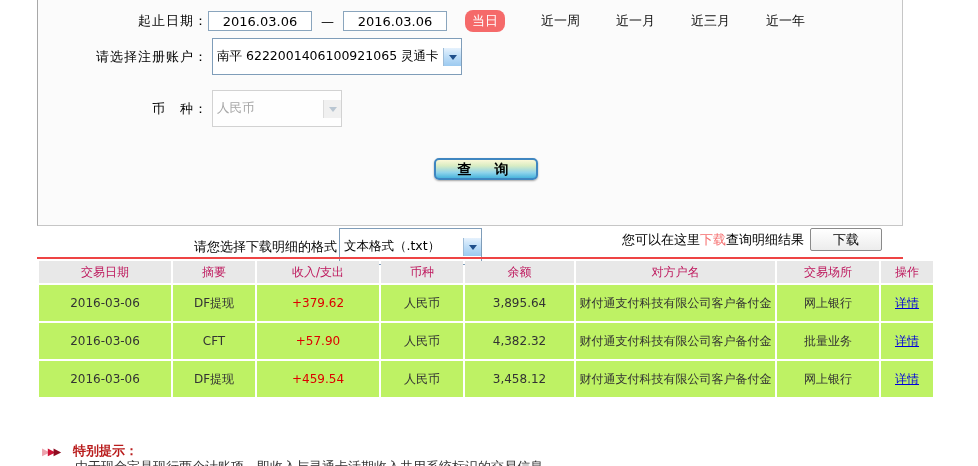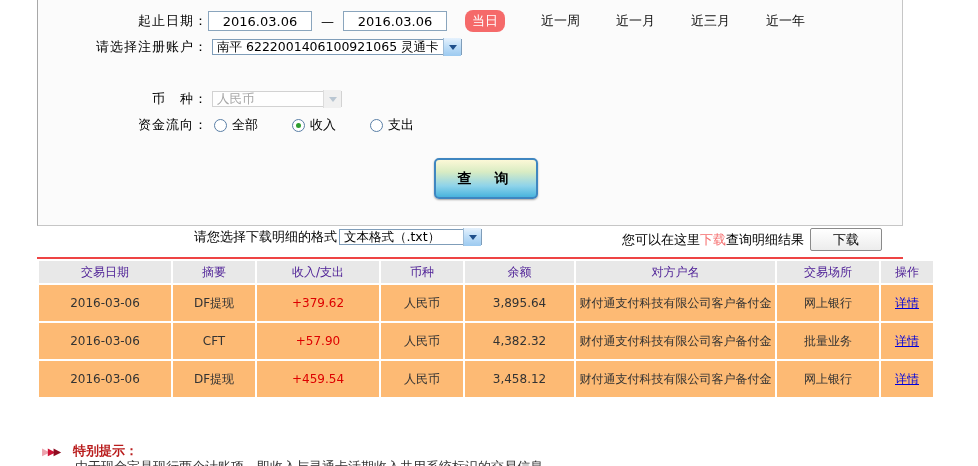--- a/index.html
+++ b/index.html
@@ -9,57 +9,57 @@
   
   .panel{position:absolute;left:37px;top:0;width:866px;height:226px;background:#fbfbfb;
     border-left:1px solid #a8a8a8;border-right:1px solid #c6c6c6;border-bottom:1px solid #c6c6c6;box-sizing:border-box;}
   .frow{position:absolute;left:0;width:860px;display:flex;align-items:center;font-size:13px;color:#000;}
   .flabel{display:inline-block;width:170px;text-align:right;flex:none;letter-spacing:1px;font-family:Liberation Serif, serif;}
   .date-input{width:104px;height:20px;border:1px solid #8aa5bd;background:#fff;text-align:center;
     font-size:13px;font-family:inherit;color:#000;padding:0;box-sizing:border-box;}
   .dash{margin:0 9px;color:#000;}
   .badge{display:inline-block;margin-left:18px;padding:2px 7px;background:#f56a6a;color:#fff;font-size:13px;cursor:pointer;border-radius:8px;}
   .qlink{margin-left:36px;color:#111;text-decoration:none;cursor:pointer;}
-  .sel{display:inline-flex;align-items:center;height:16px;border:1px solid #7f9db9;background:#fff;box-sizing:border-box;}
+  .sel{display:inline-flex;align-items:center;height:37px;border:1px solid #7f9db9;background:#fff;box-sizing:border-box;}
   .sel-text{flex:1;padding:0 4px;font-size:12.5px;color:#000;white-space:nowrap;overflow:hidden;}
   .sel-arrow{width:17px;height:18px;flex:none;display:flex;align-items:center;justify-content:center;
     background:linear-gradient(180deg,#e6f2fd,#bcdcf7 50%,#9ccaf0);border-left:1px solid #9ebcd8;}
   .sel-arrow:after{content:"";width:0;height:0;border:4px solid transparent;border-top:5px solid #1f4f8b;margin-top:5px;}
   .sel.disabled{border-color:#d2d2d2;background:#fefefe;}
   .sel.disabled .sel-text{color:#a6a6a6;}
   .sel.disabled .sel-arrow{background:#f0f0f0;border-left:1px solid #dcdcdc;}
   .sel.disabled .sel-arrow:after{border-top-color:#b9c6d2;}
   .snap-link{margin-left:34px;color:#0000cc;text-decoration:underline;cursor:pointer;font-size:13px;}
   .radio{display:inline-flex;align-items:center;margin-right:0;cursor:pointer;}
   .radio-circle{width:13px;height:13px;border-radius:50%;border:1px solid #5a7fa6;background:#fff;
     display:inline-flex;align-items:center;justify-content:center;margin-right:5px;box-sizing:border-box;}
   .radio-dot{width:5px;height:5px;border-radius:50%;background:transparent;}
   .radio-dot.on{background:#2f9e2f;}
   .radio+.radio-gap{width:34px;display:inline-block;}
-  .query-btn{position:absolute;left:396px;top:158px;width:104px;height:41px;
+  .query-btn{position:absolute;left:396px;top:158px;width:104px;height:22px;
     border:2px solid #3f86c0;border-radius:5px;color:#000;font-size:14px;font-weight:bold;letter-spacing:9px;
     padding-left:9px;cursor:pointer;font-family:inherit;
     background:linear-gradient(180deg,#fcf8d7 0%,#d9ecc3 32%,#8ed3ea 70%,#49b4dd 100%);
     box-shadow:0 1px 2px rgba(0,0,0,.35);}
 
   
   .dl-row{position:absolute;left:37px;top:228px;width:866px;height:24px;font-size:13px;color:#000;}
   .dl-left{position:absolute;left:157px;top:0;display:flex;align-items:center;}
   .dl-left .sel{width:143px;margin-left:2px;}
   .dl-right{position:absolute;left:585px;top:0;display:flex;align-items:center;}
   .dl-hint-red{color:#f56c6c;}
   .dl-btn{margin-left:6px;width:72px;height:23px;border:1px solid #8a8a8a;border-radius:2px;
     background:linear-gradient(180deg,#ffffff,#ececec);font-size:13px;color:#000;cursor:pointer;font-family:inherit;}
 
   
   .red-line{position:absolute;left:37px;top:257px;width:866px;height:2px;background:#ee4444;}
   .tx-table{position:absolute;left:37px;top:259px;width:866px;border-collapse:separate;border-spacing:2px;
     font-size:12px;color:#333;table-layout:fixed;}
-  .tx-table th{background:#e8e8e8;font-weight:normal;color:#4c1d95;height:20px;padding:1px 2px;text-align:center;}
-  .tx-table td{background:#fdba74;height:36px;padding:1px 3px;text-align:center;box-sizing:border-box;}
+  .tx-table th{background:#e8e8e8;font-weight:normal;color:#be185d;height:20px;padding:1px 2px;text-align:center;}
+  .tx-table td{background:#bef264;height:36px;padding:1px 3px;text-align:center;box-sizing:border-box;}
   .amount{color:#dd0000;}
   .detail-link{color:#0000dd;text-decoration:underline;cursor:pointer;}
   .col-date{width:128px;} .col-sum{width:78px;} .col-amt{width:118px;} .col-cur{width:78px;}
   .col-bal{width:105px;} .col-cp{width:195px;} .col-ch{width:98px;} .col-op{width:48px;}
 
   
   .tip-row{position:absolute;left:42px;top:442px;display:flex;align-items:center;font-size:13px;}
   .tip-arrows{letter-spacing:-2px;font-size:10px;margin-right:14px;}
   .tip-arrows .a1{color:#eda3ae;} .tip-arrows .a2{color:#cf1135;} .tip-arrows .a3{color:#8e0b20;}
   .tip-title{color:#b91c1c;font-weight:bold;}
@@ -94,43 +94,20 @@
 
 
     <div class="frow" style="top:90px">
       <span class="flabel">币　种：</span>
       <span class="sel disabled" style="width:130px;margin-left:4px">
         <span class="sel-text">人民币</span>
         <span class="sel-arrow"></span>
       </span>
     </div>
 
-    <div class="frow" style="top:116px">
-      <span class="flabel">资金流向：</span>
-      <span class="radio" style="margin-left:6px">
-        <span class="radio-circle">
-            <span class="radio-dot"></span>
-          </span>
-        <span>全部</span>
-      </span>
-        <span class="radio-gap"></span>
-      <span class="radio">
-        <span class="radio-circle">
-            <span class="radio-dot on"></span>
-          </span>
-        <span>收入</span>
-      </span>
-        <span class="radio-gap"></span>
-      <span class="radio">
-        <span class="radio-circle">
-            <span class="radio-dot"></span>
-          </span>
-        <span>支出</span>
-      </span>
-    </div>
 
     <button class="query-btn">查 询</button>
   </div>
 
   <div class="dl-row">
     <div class="dl-left">
       <span>请您选择下载明细的格式</span>
       <span class="sel">
         <span class="sel-text">文本格式（.txt）</span>
         <span class="sel-arrow"></span>

